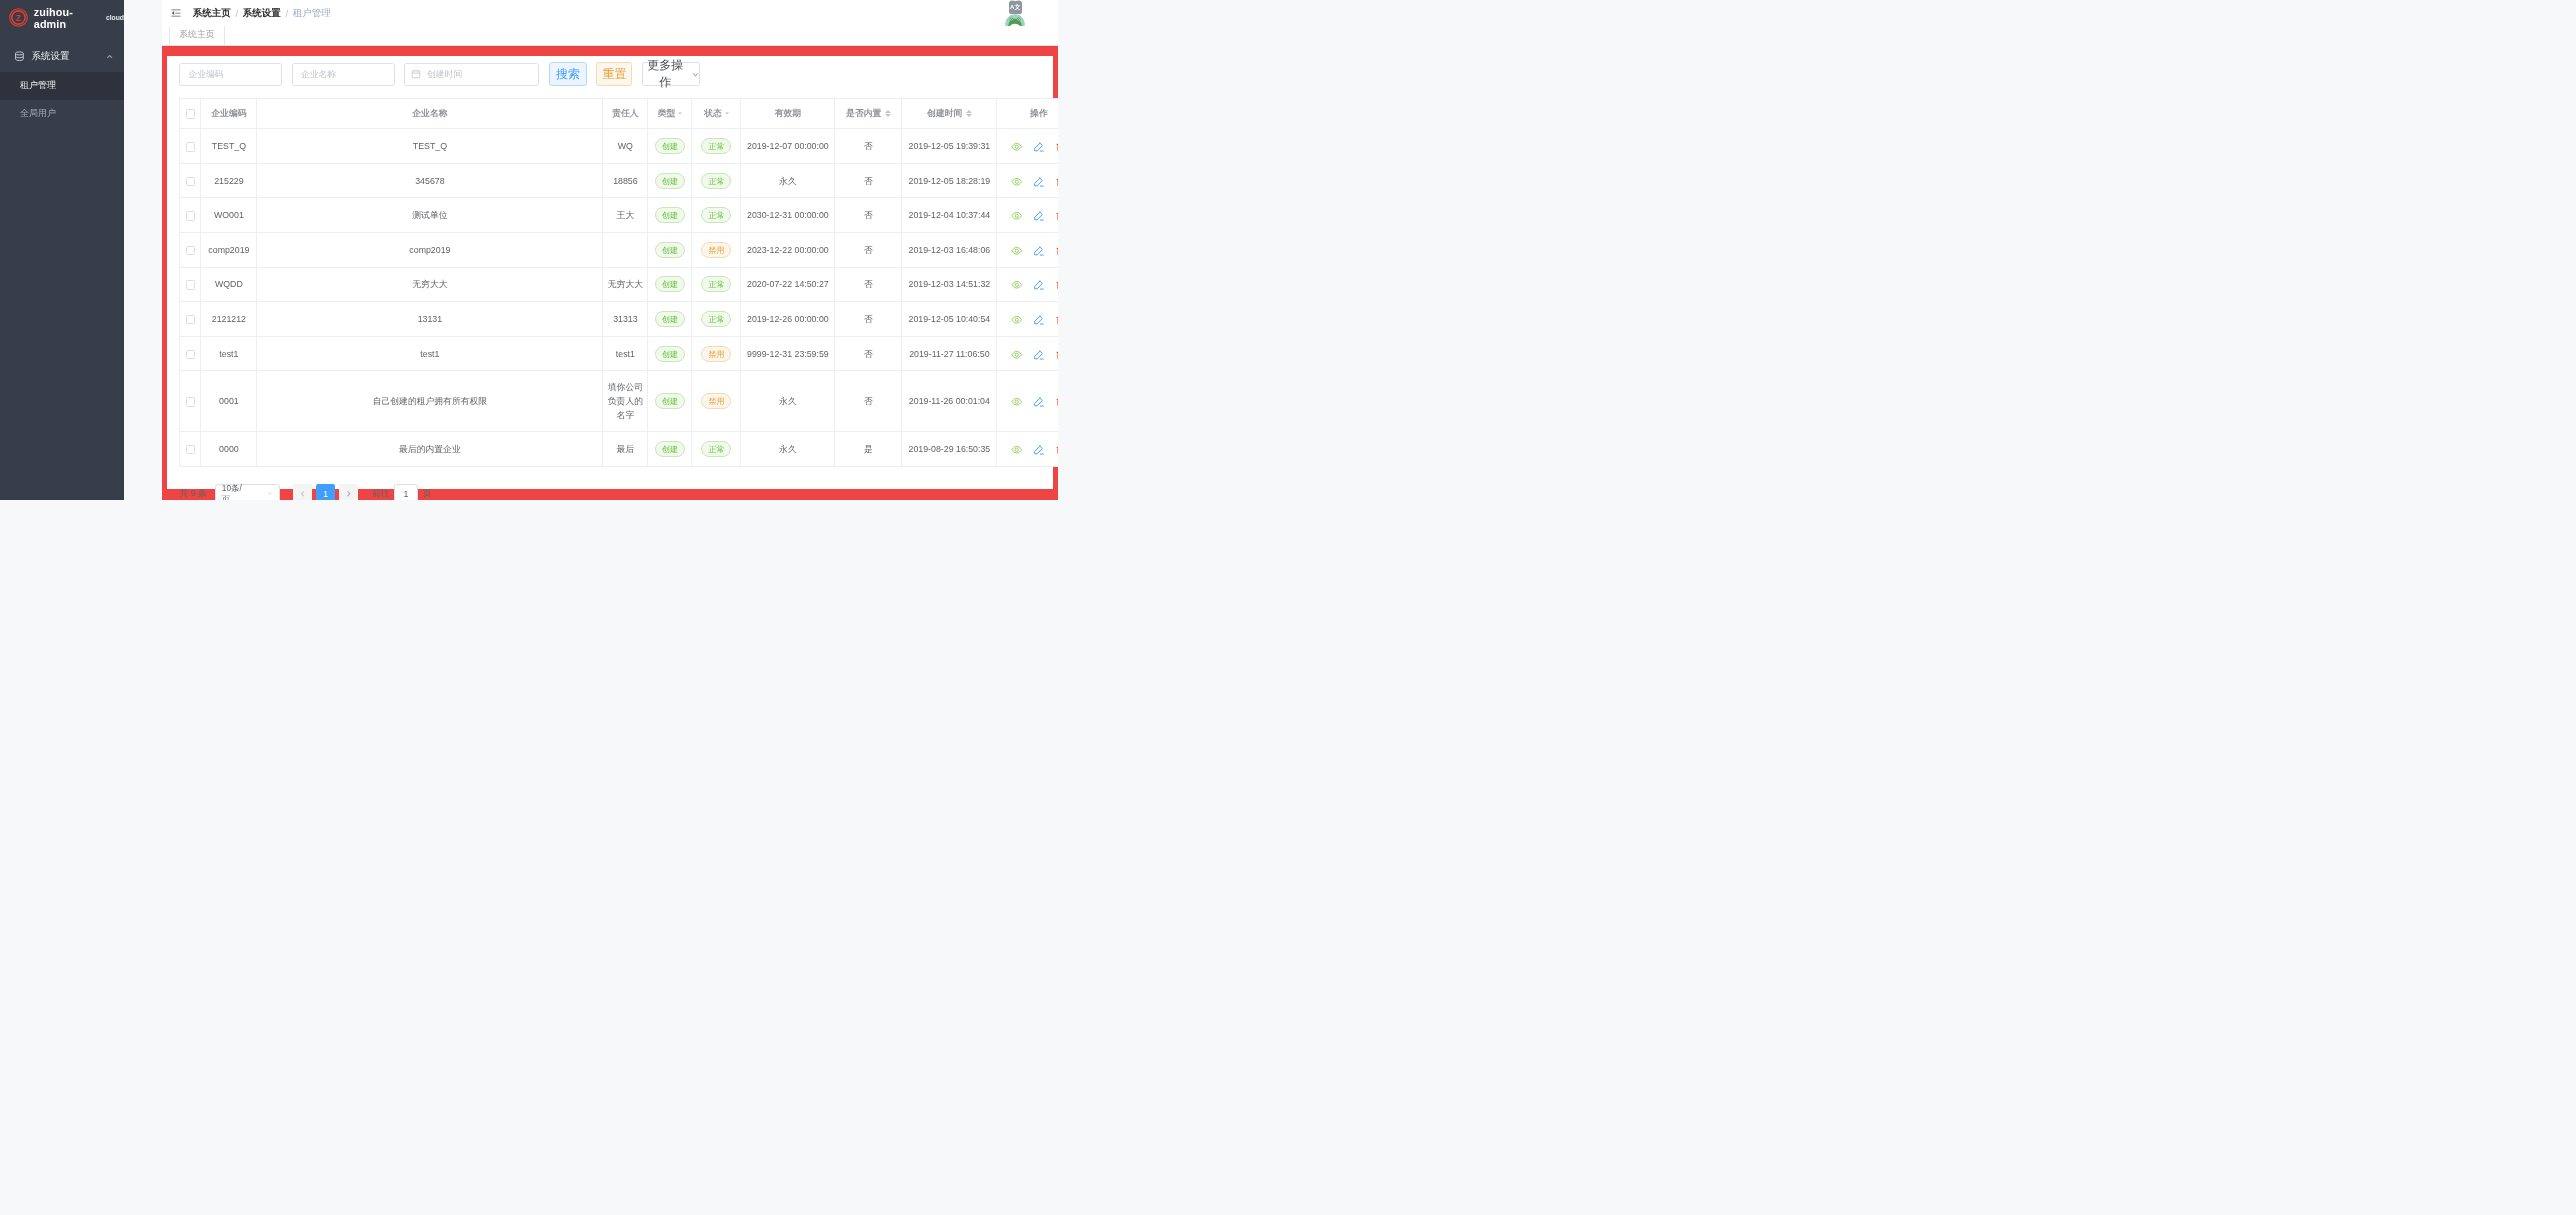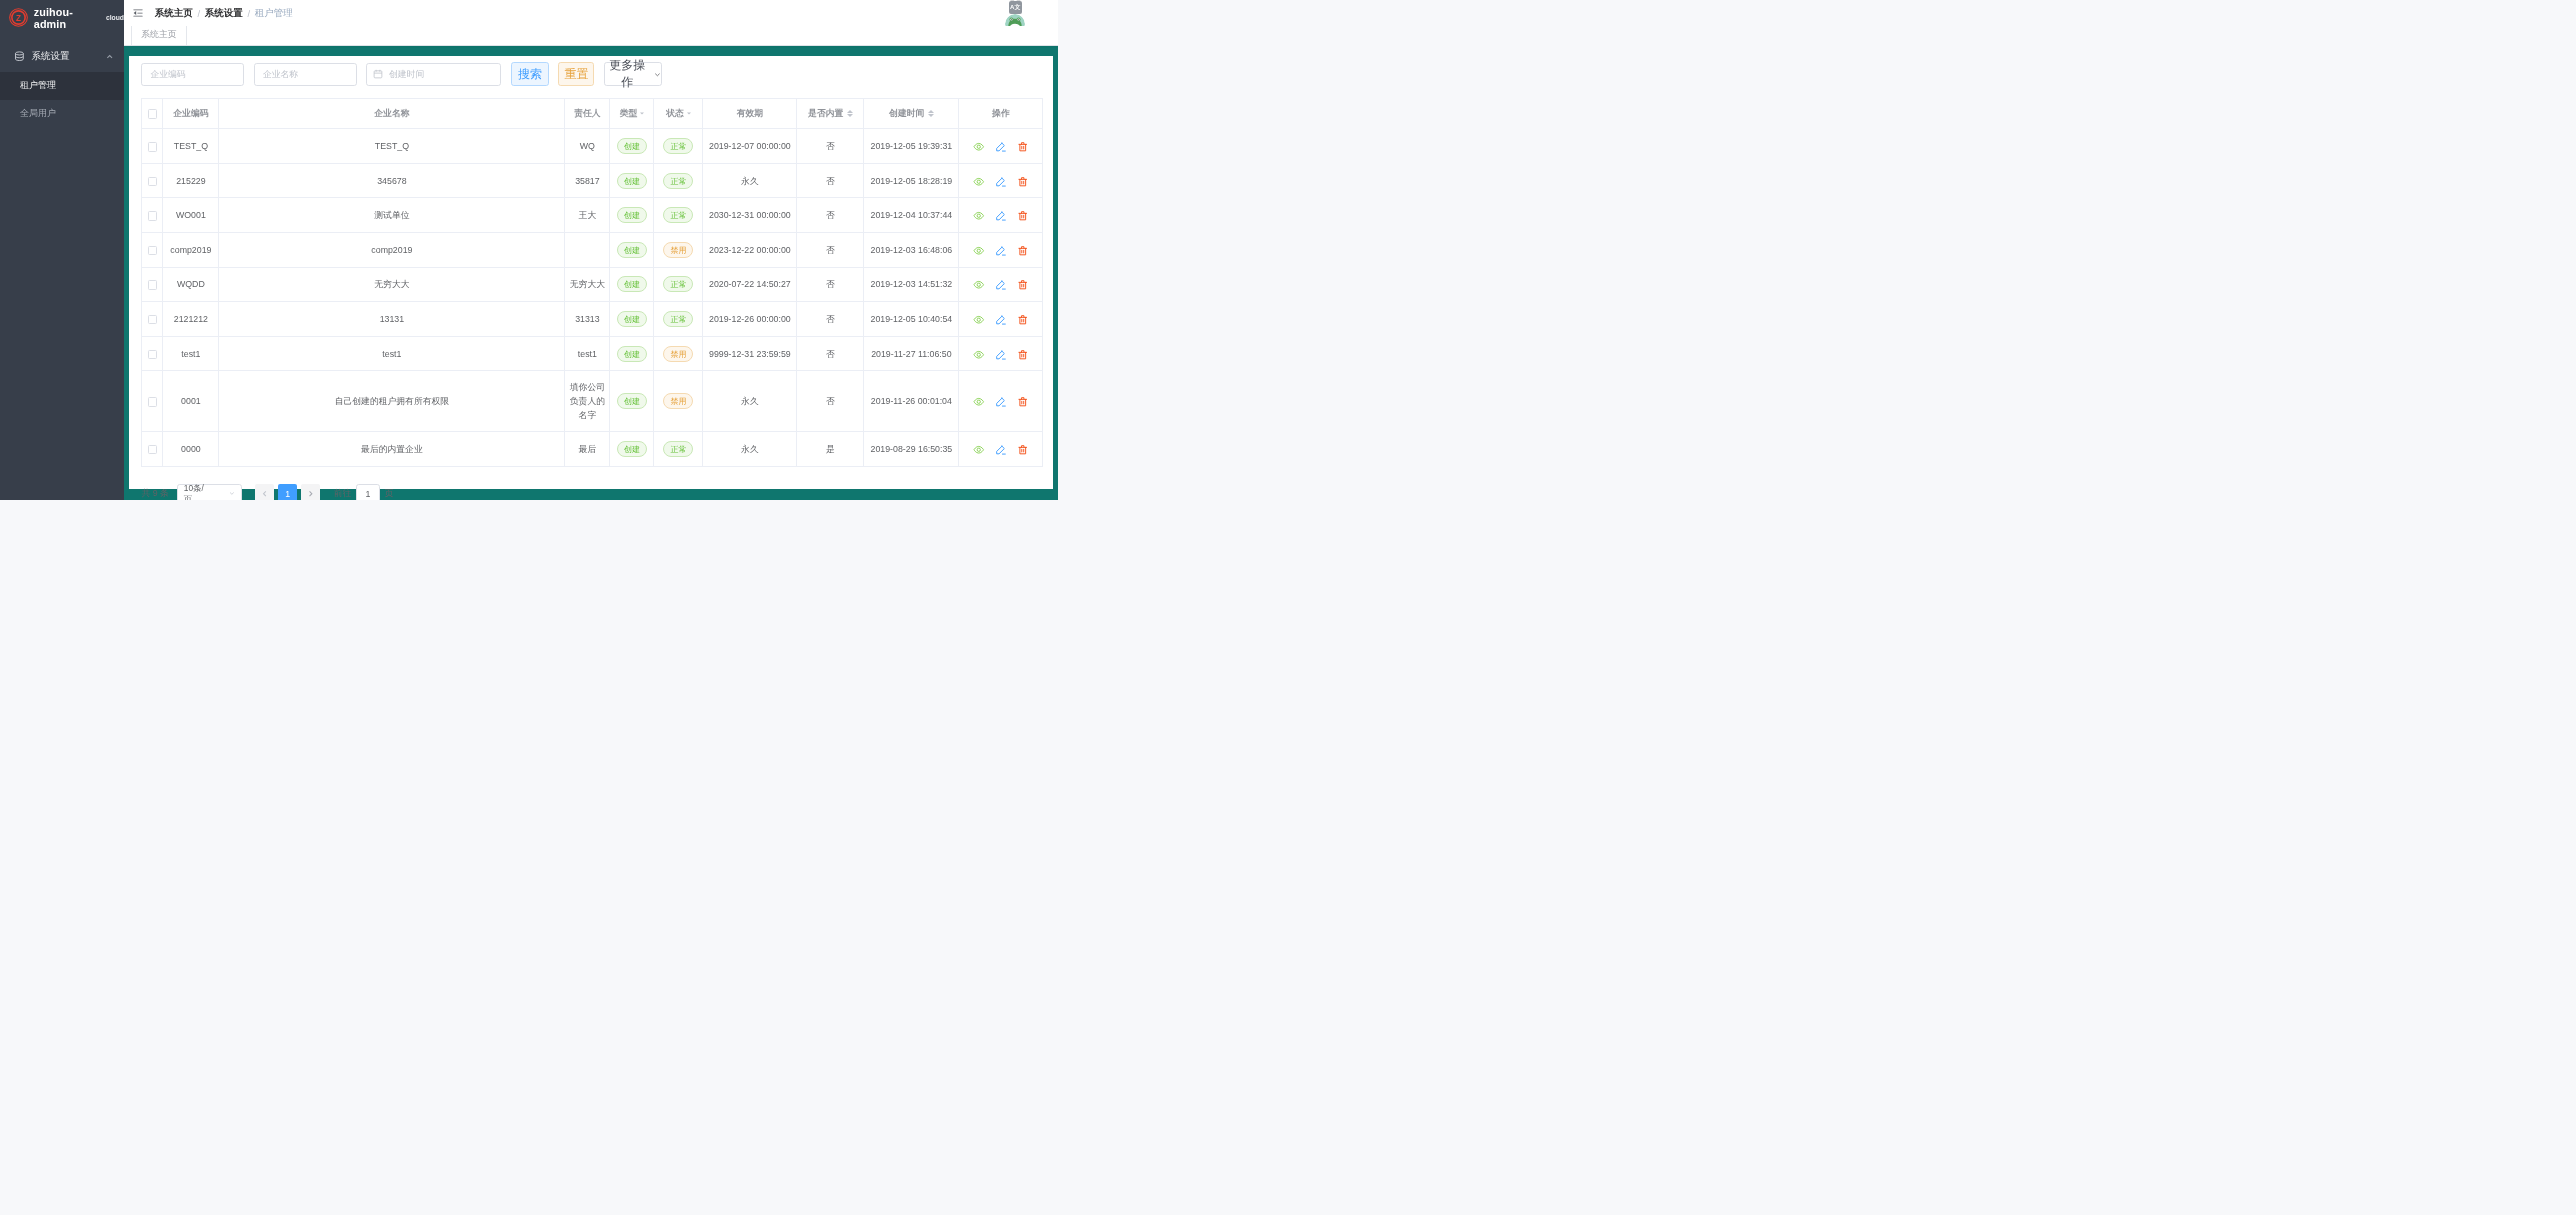--- a/index.html
+++ b/index.html
@@ -16,21 +16,21 @@
   .menu { margin-top:6.8px; }
   .menu-parent { height:30px; display:flex; align-items:center; padding:0 10.8px 0 14px;
     font-size:9.5px; color:#ecedef; cursor:pointer; }
   .menu-parent .mp-label { margin-left:6.8px; }
   .menu-parent .chev { margin-left:auto; }
   .submenu-item { height:28px; display:flex; align-items:center; padding-left:20px;
     font-size:9px; color:#a4a9b3; cursor:pointer; }
   .submenu-item.active { background:#2d323c; color:#f4f5f6; }
 
   
-  .main-col { flex:1; display:flex; flex-direction:column; background:#0f766e; min-width:0; }
+  .main-col { flex:1; display:flex; flex-direction:column; background:#ef4444; min-width:0;margin-left:38px; }
 
   .navbar { height:26px; background:#fff; display:flex; align-items:center; padding:0 9.5px 0 8px; }
   .hamburger { display:flex; align-items:center; cursor:pointer; }
   .breadcrumb { display:flex; align-items:center; margin-left:10.8px; font-size:9.5px; }
   .crumb { color:#303133; font-weight:bold; cursor:pointer; }
   .crumb-sep { color:#c0c4cc; margin:0 4.7px; font-weight:normal; }
   .crumb.current { color:#97a8be; font-weight:normal; cursor:default; }
   .nav-right { margin-left:auto; display:flex; align-items:center;flex-direction:column; }
   .nav-icon { display:flex; align-items:center; justify-content:center; margin-left:10px; cursor:pointer; }
   .lang-badge { width:13.5px; height:13.5px; background:#90969e; border-radius:2px; color:#fff;
@@ -275,21 +275,21 @@
                       <path d="M10 11v5.5M14 11v5.5"></path>
         </svg>
       </span>
     </td>
   </tr>
 
   <tr>
     <td><span class="checkbox"></span></td>
     <td>215229</td>
     <td>345678</td>
-    <td>35817</td>
+    <td>18856</td>
     <td><span class="tag tag-success">创建</span></td>
     <td><span class="tag tag-success">正常</span></td>
     <td>永久</td>
     <td>否</td>
     <td>2019-12-05 18:28:19</td>
     <td class="ops">
       <span class="op">
         <svg width="11.5" height="11.5" viewBox="0 0 24 24" fill="none" stroke="#8bd257" stroke-width="2" stroke-linejoin="round">
           <path d="M2 12s4-7 10-7 10 7 10 7-4 7-10 7S2 12 2 12z"></path>
                       <circle cx="12" cy="12" r="3.4"></circle>

